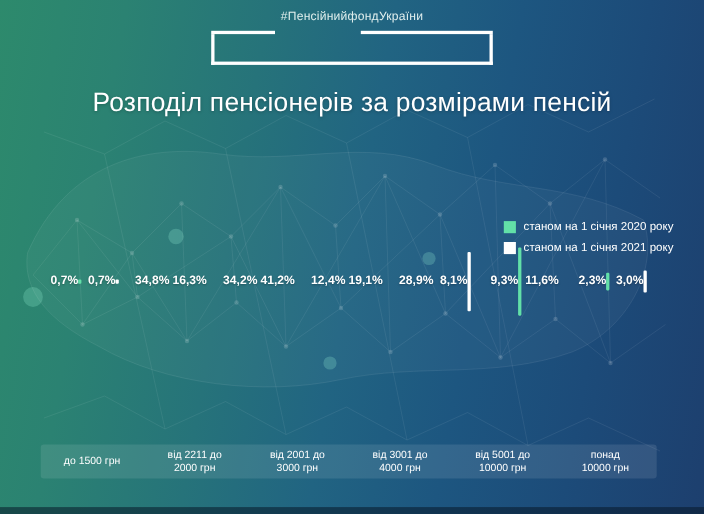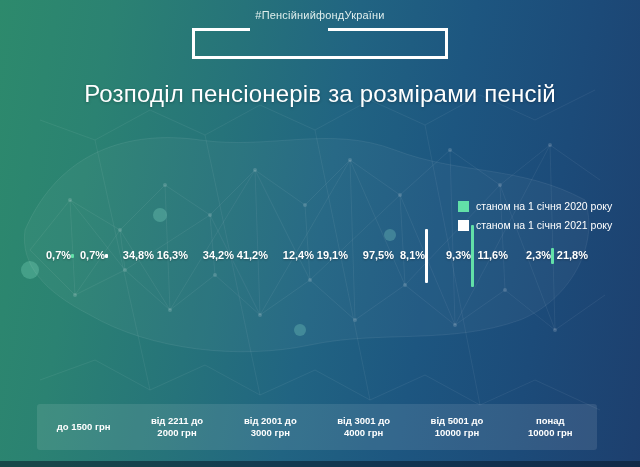--- a/index.html
+++ b/index.html
@@ -146,25 +146,24 @@
   }
   .bar.s2020 { background: #62e0a8; }
   .bar.s2021 { background: #ffffff; }
 
   
   .cat-band {
     position: absolute;
     left: 37px;
     top: 404px;
     width: 560px;
-    height: 46px;
+    height: 31px;
     background: rgba(255,255,255,0.10);
     border-radius: 3px;
     display: flex;
-    font-weight: bold;
   }
   .cat-cell {
     flex: 1 1 0;
     display: flex;
     align-items: center;
     justify-content: center;
     text-align: center;
     font-size: 9.5px;
     line-height: 12px;
     color: #ffffff;
@@ -277,21 +276,21 @@
           <div class="bar-value">12,4%</div>
           <div class="bar s2020" style="height: 82.767px; background: rgb(98, 224, 168);"></div>
         </div>
         <div class="bar-wrap">
           <div class="bar-value">19,1%</div>
           <div class="bar s2021" style="height: 127.488px; background: rgb(255, 255, 255);"></div>
         </div>
       </div>
       <div class="group">
         <div class="bar-wrap">
-          <div class="bar-value">97,5%</div>
+          <div class="bar-value">28,9%</div>
           <div class="bar s2020" style="height: 42.051px; background: rgb(98, 224, 168);"></div>
         </div>
         <div class="bar-wrap">
           <div class="bar-value">8,1%</div>
           <div class="bar s2021" style="height: 54.0655px; background: rgb(255, 255, 255);"></div>
         </div>
       </div>
       <div class="group">
         <div class="bar-wrap">
           <div class="bar-value">9,3%</div>
@@ -301,21 +300,21 @@
           <div class="bar-value">11,6%</div>
           <div class="bar s2021" style="height: 77.4272px; background: rgb(255, 255, 255);"></div>
         </div>
       </div>
       <div class="group">
         <div class="bar-wrap">
           <div class="bar-value">2,3%</div>
           <div class="bar s2020" style="height: 15.3519px; background: rgb(98, 224, 168);"></div>
         </div>
         <div class="bar-wrap">
-          <div class="bar-value">21,8%</div>
+          <div class="bar-value">3,0%</div>
           <div class="bar s2021" style="height: 20.0243px; background: rgb(255, 255, 255);"></div>
         </div>
       </div>
     </div>
 
   <div class="cat-band" id="catBand">
       <div class="cat-cell">до 1500 грн</div>
       <div class="cat-cell">від 2211 до
 2000 грн</div>
       <div class="cat-cell">від 2001 до

